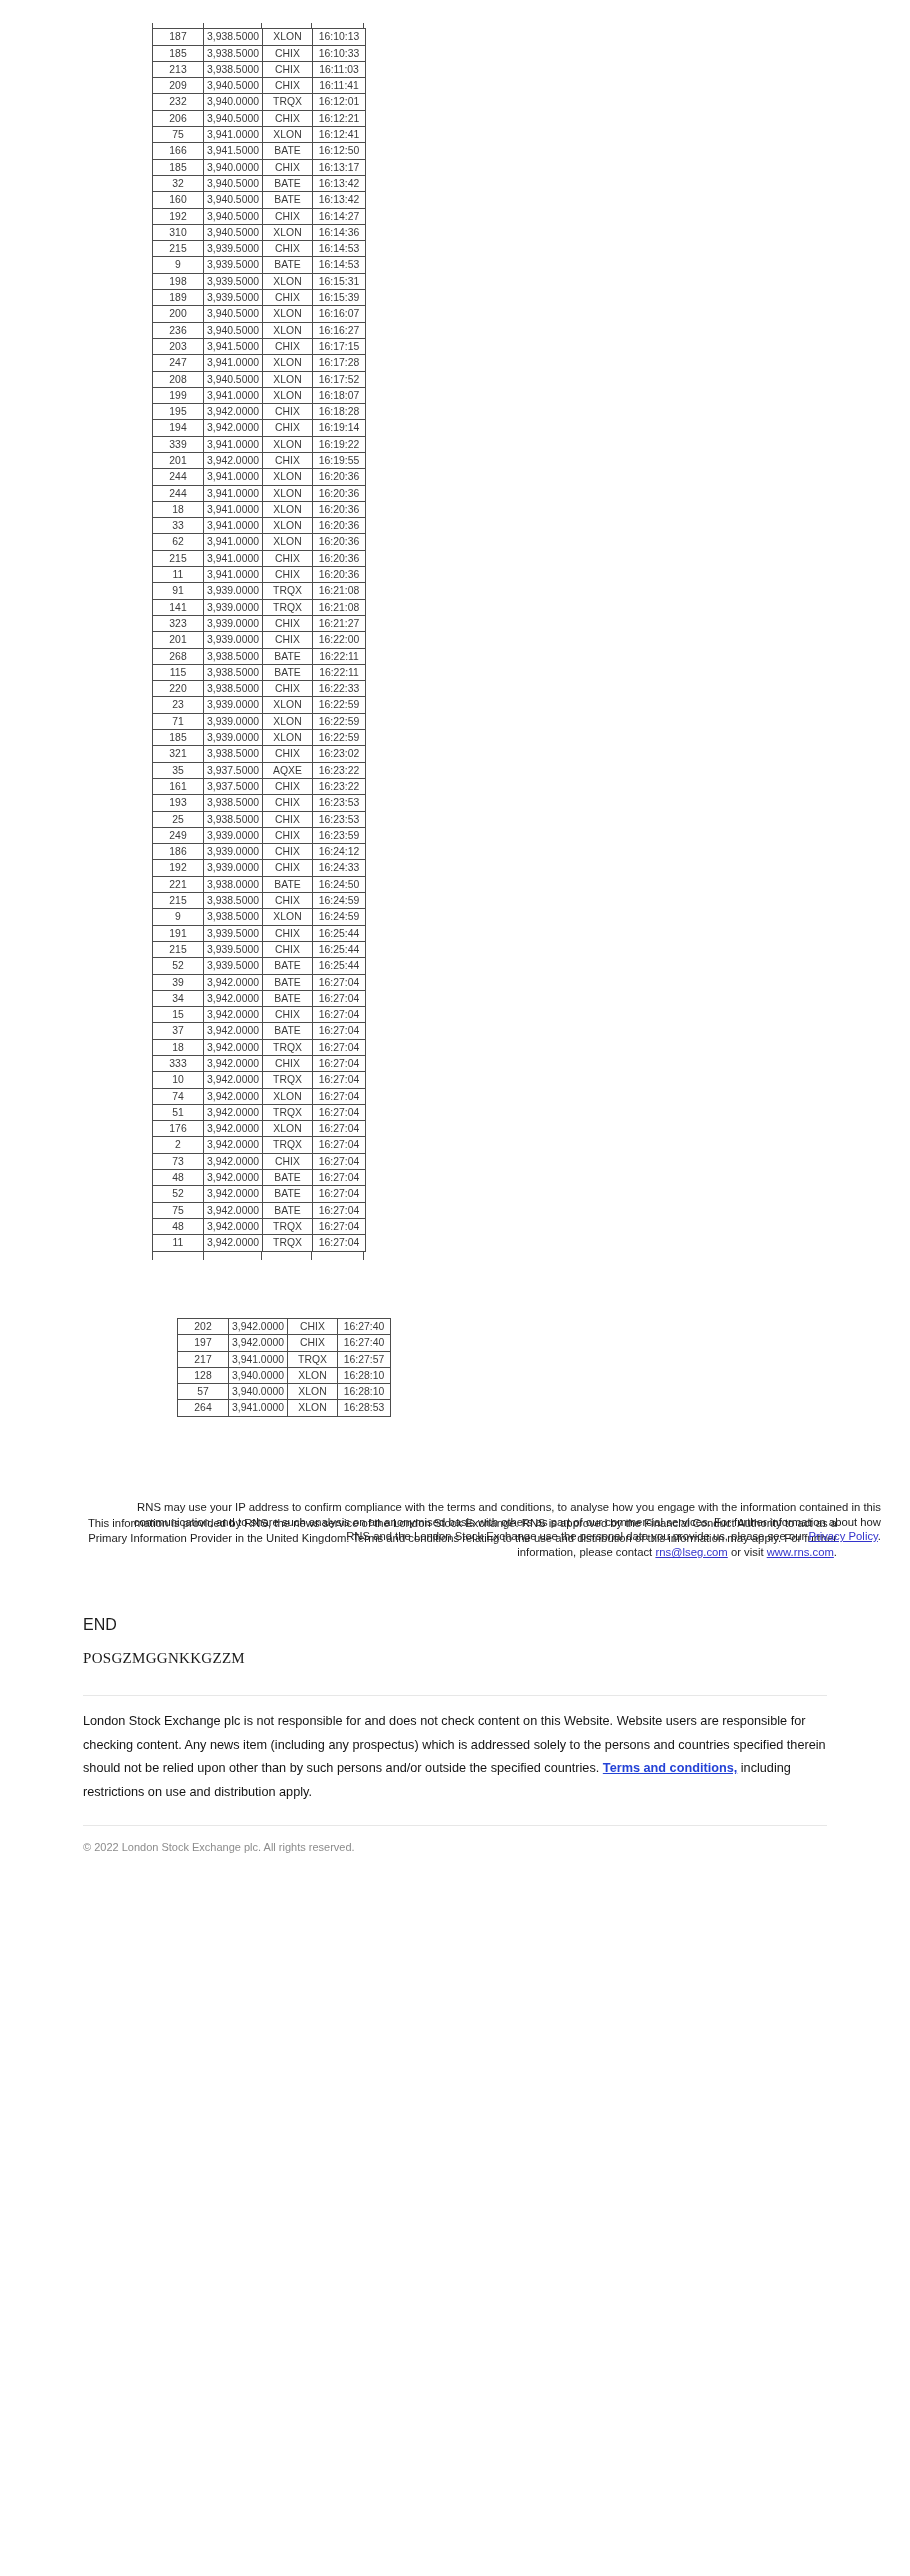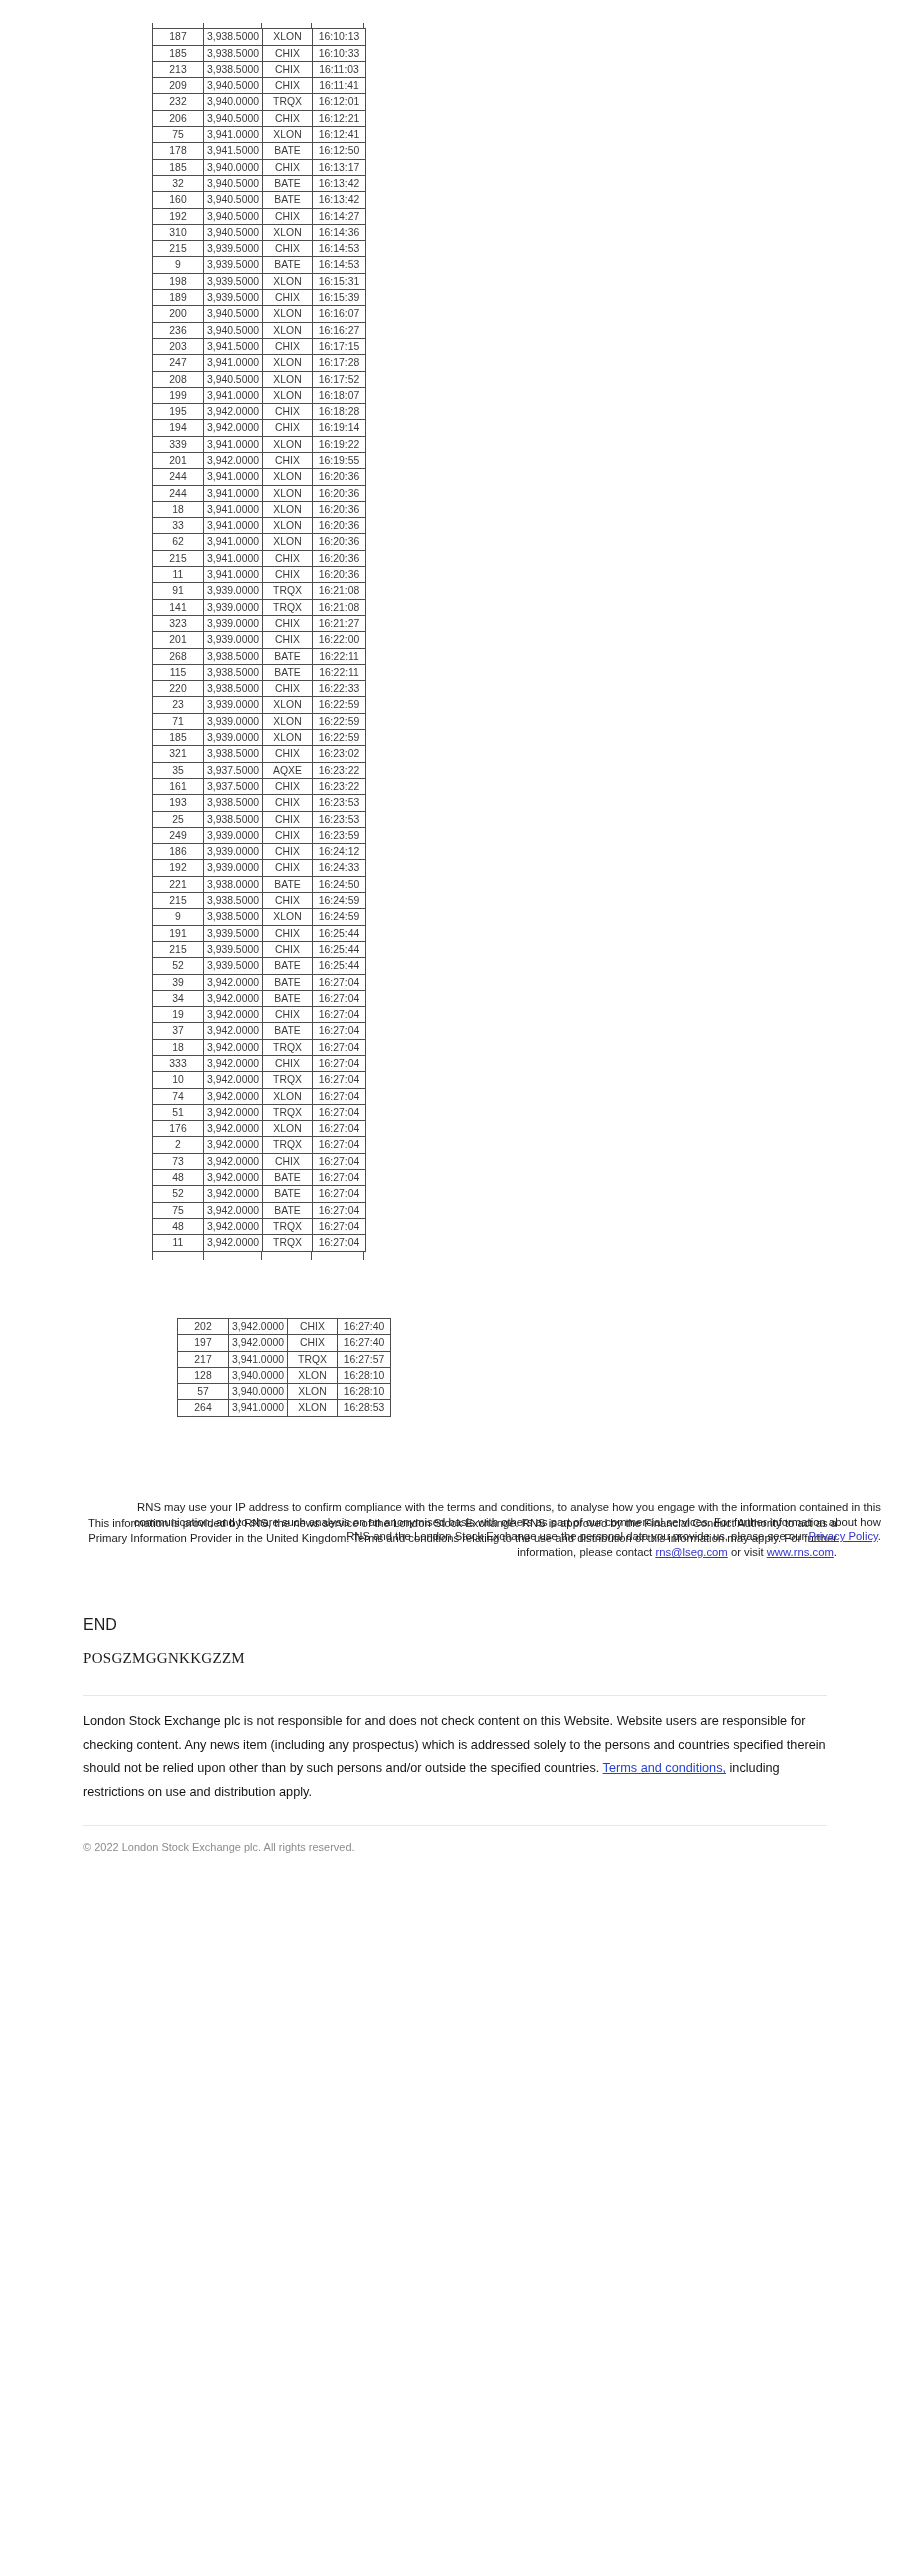--- a/index.html
+++ b/index.html
@@ -43,21 +43,21 @@
   .p1{top:1516px;}
   .p2{top:1500px;margin-left:44px;}
   .end-label{position:absolute;left:83px;top:1616px;font-size:16px;color:var(--body-text);}
   .dist-code{position:absolute;left:83px;top:1650px;font-family:"Liberation Serif",serif;font-size:15px;color:#1a1a1a;letter-spacing:0.3px;}
   a.rns-link{color:var(--link-blue);text-decoration:underline;cursor:pointer;}
 
   
   .divider{position:absolute;left:83px;width:744px;height:0.9px;background:var(--divider);}
   .d1{top:1695px;} .d2{top:1825px;}
   .disclaimer{position:absolute;left:83px;top:1710px;width:755px;font-size:12.7px;line-height:23.6px;color:#141414;}
-  a.footer-link{color:var(--footer-link-blue);text-decoration:underline;cursor:pointer;}
+  a.footer-link{color:var(--footer-link-blue);text-decoration:underline;cursor:pointer;font-weight:bold;}
   .copyright{position:absolute;left:83px;top:1841px;font-size:11px;color:var(--copyright-gray);}
 </style>
 </head>
 <body>
 
 <div class="tblwrap t1">
   <div class="stub top">
       <i></i>
       <i></i>
       <i></i>
@@ -107,21 +107,21 @@
           <td>CHIX</td>
           <td>16:12:21</td>
         </tr>
         <tr>
           <td>75</td>
           <td>3,941.0000</td>
           <td>XLON</td>
           <td>16:12:41</td>
         </tr>
         <tr>
-          <td>178</td>
+          <td>166</td>
           <td>3,941.5000</td>
           <td>BATE</td>
           <td>16:12:50</td>
         </tr>
         <tr>
           <td>185</td>
           <td>3,940.0000</td>
           <td>CHIX</td>
           <td>16:13:17</td>
         </tr>
@@ -425,21 +425,21 @@
           <td>BATE</td>
           <td>16:27:04</td>
         </tr>
         <tr>
           <td>34</td>
           <td>3,942.0000</td>
           <td>BATE</td>
           <td>16:27:04</td>
         </tr>
         <tr>
-          <td>19</td>
+          <td>15</td>
           <td>3,942.0000</td>
           <td>CHIX</td>
           <td>16:27:04</td>
         </tr>
         <tr>
           <td>37</td>
           <td>3,942.0000</td>
           <td>BATE</td>
           <td>16:27:04</td>
         </tr>

